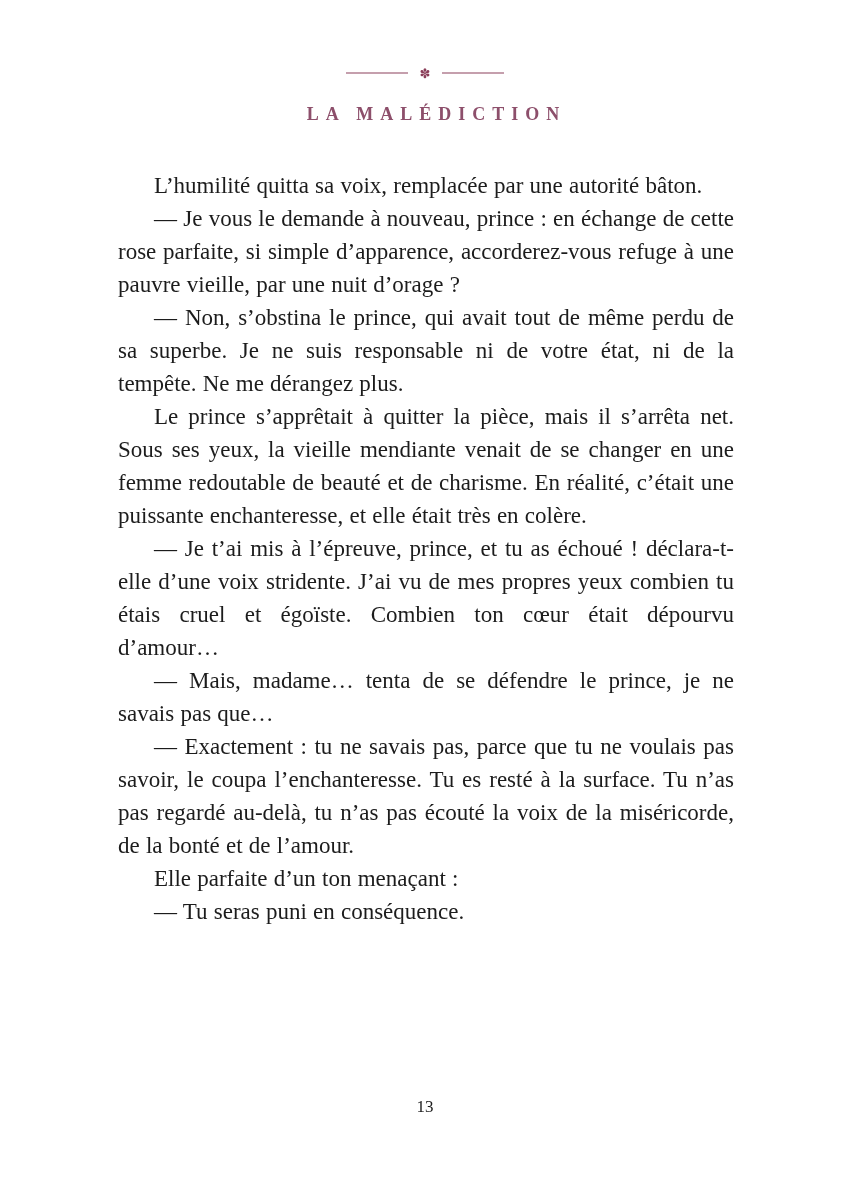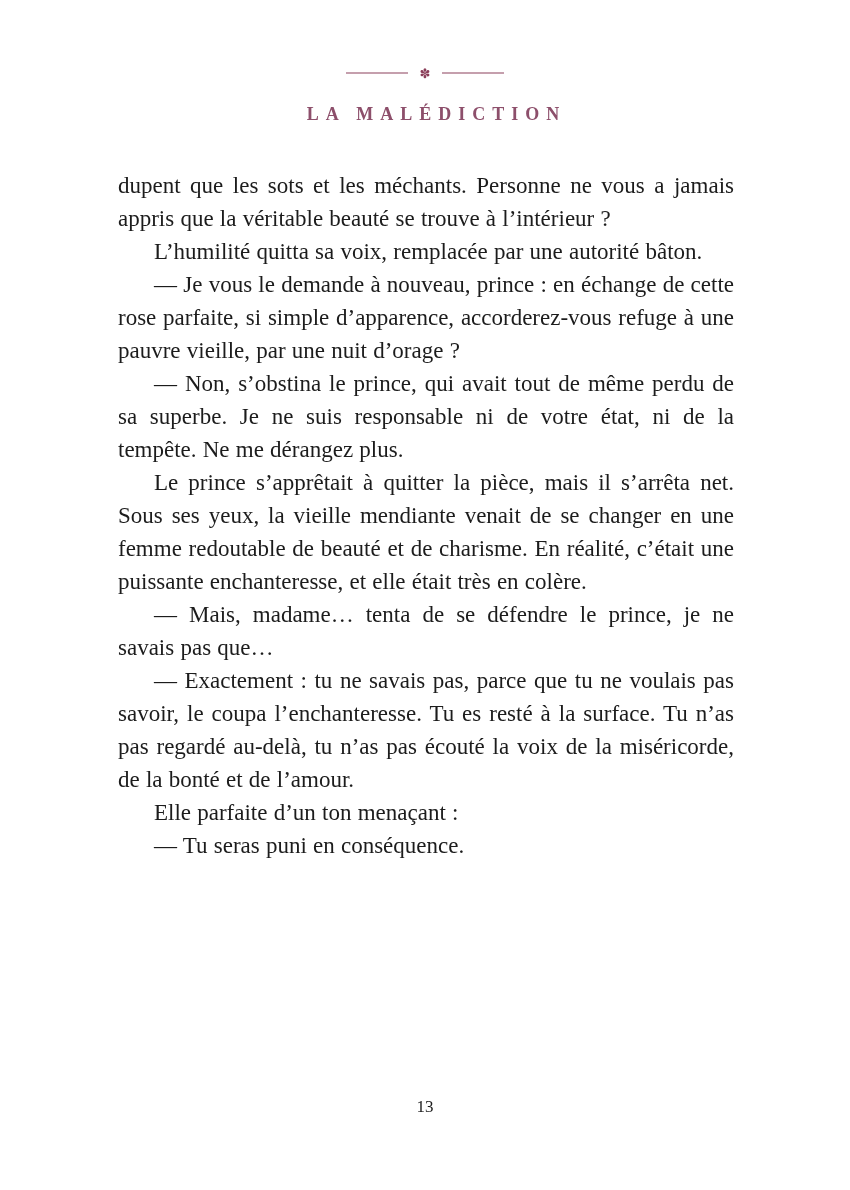--- a/index.html
+++ b/index.html
@@ -91,25 +91,25 @@
 
   <div class="ornament">
     <span class="rule"></span>
     <span class="flower">✽</span>
     <span class="rule"></span>
   </div>
 
   <h1 class="chapter-title">LA MALÉDICTION</h1>
 
   <div class="text-block">
-      <p class="para">dupent que les sots et les méchants. Personne ne vous a jamais appris que la véritable beauté se trouve à l’intérieur ?</p>
       <p class="para indent">L’humilité quitta sa voix, remplacée par une autorité bâton.</p>
       <p class="para indent">— Je vous le demande à nouveau, prince : en échange de cette rose parfaite, si simple d’apparence, accorderez-vous refuge à une pauvre vieille, par une nuit d’orage ?</p>
       <p class="para indent">— Non, s’obstina le prince, qui avait tout de même perdu de sa superbe. Je ne suis responsable ni de votre état, ni de la tempête. Ne me dérangez plus.</p>
       <p class="para indent">Le prince s’apprêtait à quitter la pièce, mais il s’arrêta net. Sous ses yeux, la vieille mendiante venait de se changer en une femme redoutable de beauté et de charisme. En réalité, c’était une puissante enchanteresse, et elle était très en colère.</p>
+      <p class="para indent">— Je t’ai mis à l’épreuve, prince, et tu as échoué ! déclara-t-elle d’une voix stridente. J’ai vu de mes propres yeux combien tu étais cruel et égoïste. Combien ton cœur était dépourvu d’amour…</p>
       <p class="para indent">— Mais, madame… tenta de se défendre le prince, je ne savais pas que…</p>
       <p class="para indent">— Exactement : tu ne savais pas, parce que tu ne voulais pas savoir, le coupa l’enchanteresse. Tu es resté à la surface. Tu n’as pas regardé au-delà, tu n’as pas écouté la voix de la miséricorde, de la bonté et de l’amour.</p>
       <p class="para indent">Elle parfaite d’un ton menaçant :</p>
       <p class="para indent">— Tu seras puni en conséquence.</p>
     </div>
 
   <div class="page-number">13</div>
 
 </div>
 

